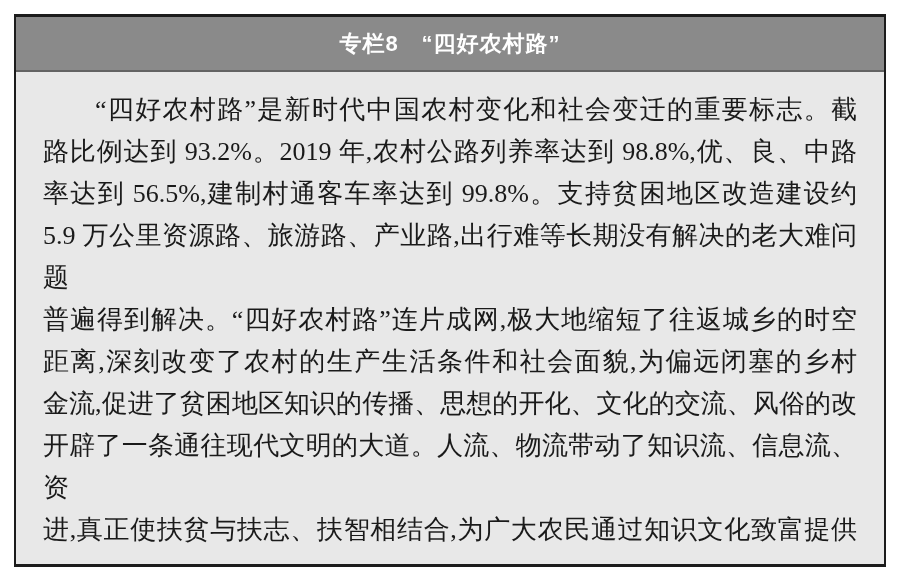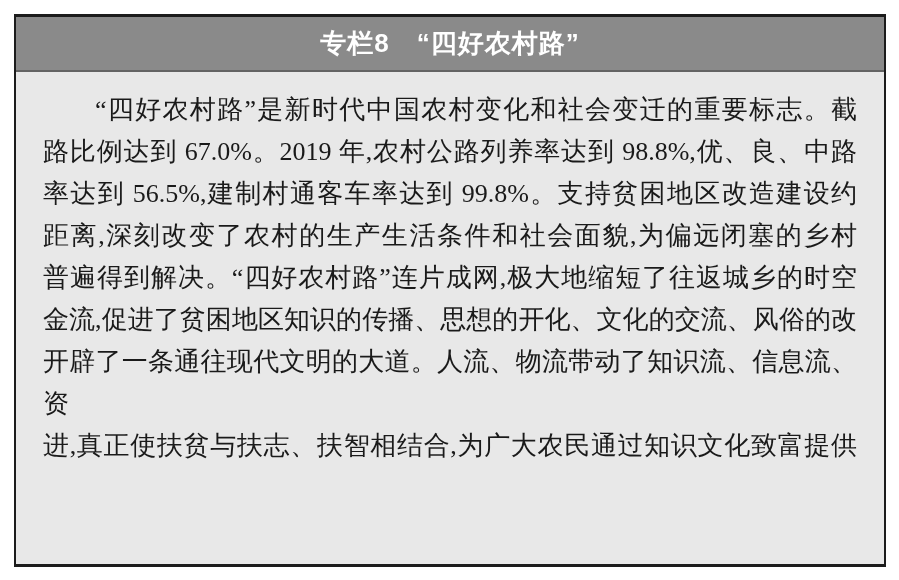--- a/index.html
+++ b/index.html
@@ -28,21 +28,21 @@
     box-sizing: border-box;
     background: #8a8a8a;
     border-bottom: 2px solid #636363;
     display: flex;
     align-items: center;
     justify-content: center;
   }
   .panel-title {
     margin: 0;
     color: #ffffff;
-    font-size: 26px;
+    font-size: 22px;
     font-weight: bold;
     letter-spacing: 1px;
     font-family: "Liberation Sans", "DejaVu Sans", sans-serif;
   }
   .panel-body {
     padding: 17px 27px 0 27px;
     color: #1a1a1a;
     font-size: 26px;
   }
   .line {
@@ -56,22 +56,23 @@
 </style>
 </head>
 <body>
 
 <section class="panel">
   <header class="panel-header">
     <h1 class="panel-title">专栏8　“四好农村路”</h1>
   </header>
   <div class="panel-body">
     <p class="line first">“四好农村路”是新时代中国农村变化和社会变迁的重要标志。截</p>
-    <p class="line">路比例达到 67.0%。2019 年,农村公路列养率达到 98.8%,优、良、中路</p>
+    <p class="line">路比例达到 93.2%。2019 年,农村公路列养率达到 98.8%,优、良、中路</p>
     <p class="line">率达到 56.5%,建制村通客车率达到 99.8%。支持贫困地区改造建设约</p>
+    <p class="line">5.9 万公里资源路、旅游路、产业路,出行难等长期没有解决的老大难问题</p>
+    <p class="line">普遍得到解决。“四好农村路”连片成网,极大地缩短了往返城乡的时空</p>
     <p class="line">距离,深刻改变了农村的生产生活条件和社会面貌,为偏远闭塞的乡村</p>
-    <p class="line">普遍得到解决。“四好农村路”连片成网,极大地缩短了往返城乡的时空</p>
     <p class="line">金流,促进了贫困地区知识的传播、思想的开化、文化的交流、风俗的改</p>
     <p class="line">开辟了一条通往现代文明的大道。人流、物流带动了知识流、信息流、资</p>
     <p class="line">进,真正使扶贫与扶志、扶智相结合,为广大农民通过知识文化致富提供</p>
 
   </div>
 </section>
 
 </body></html>

